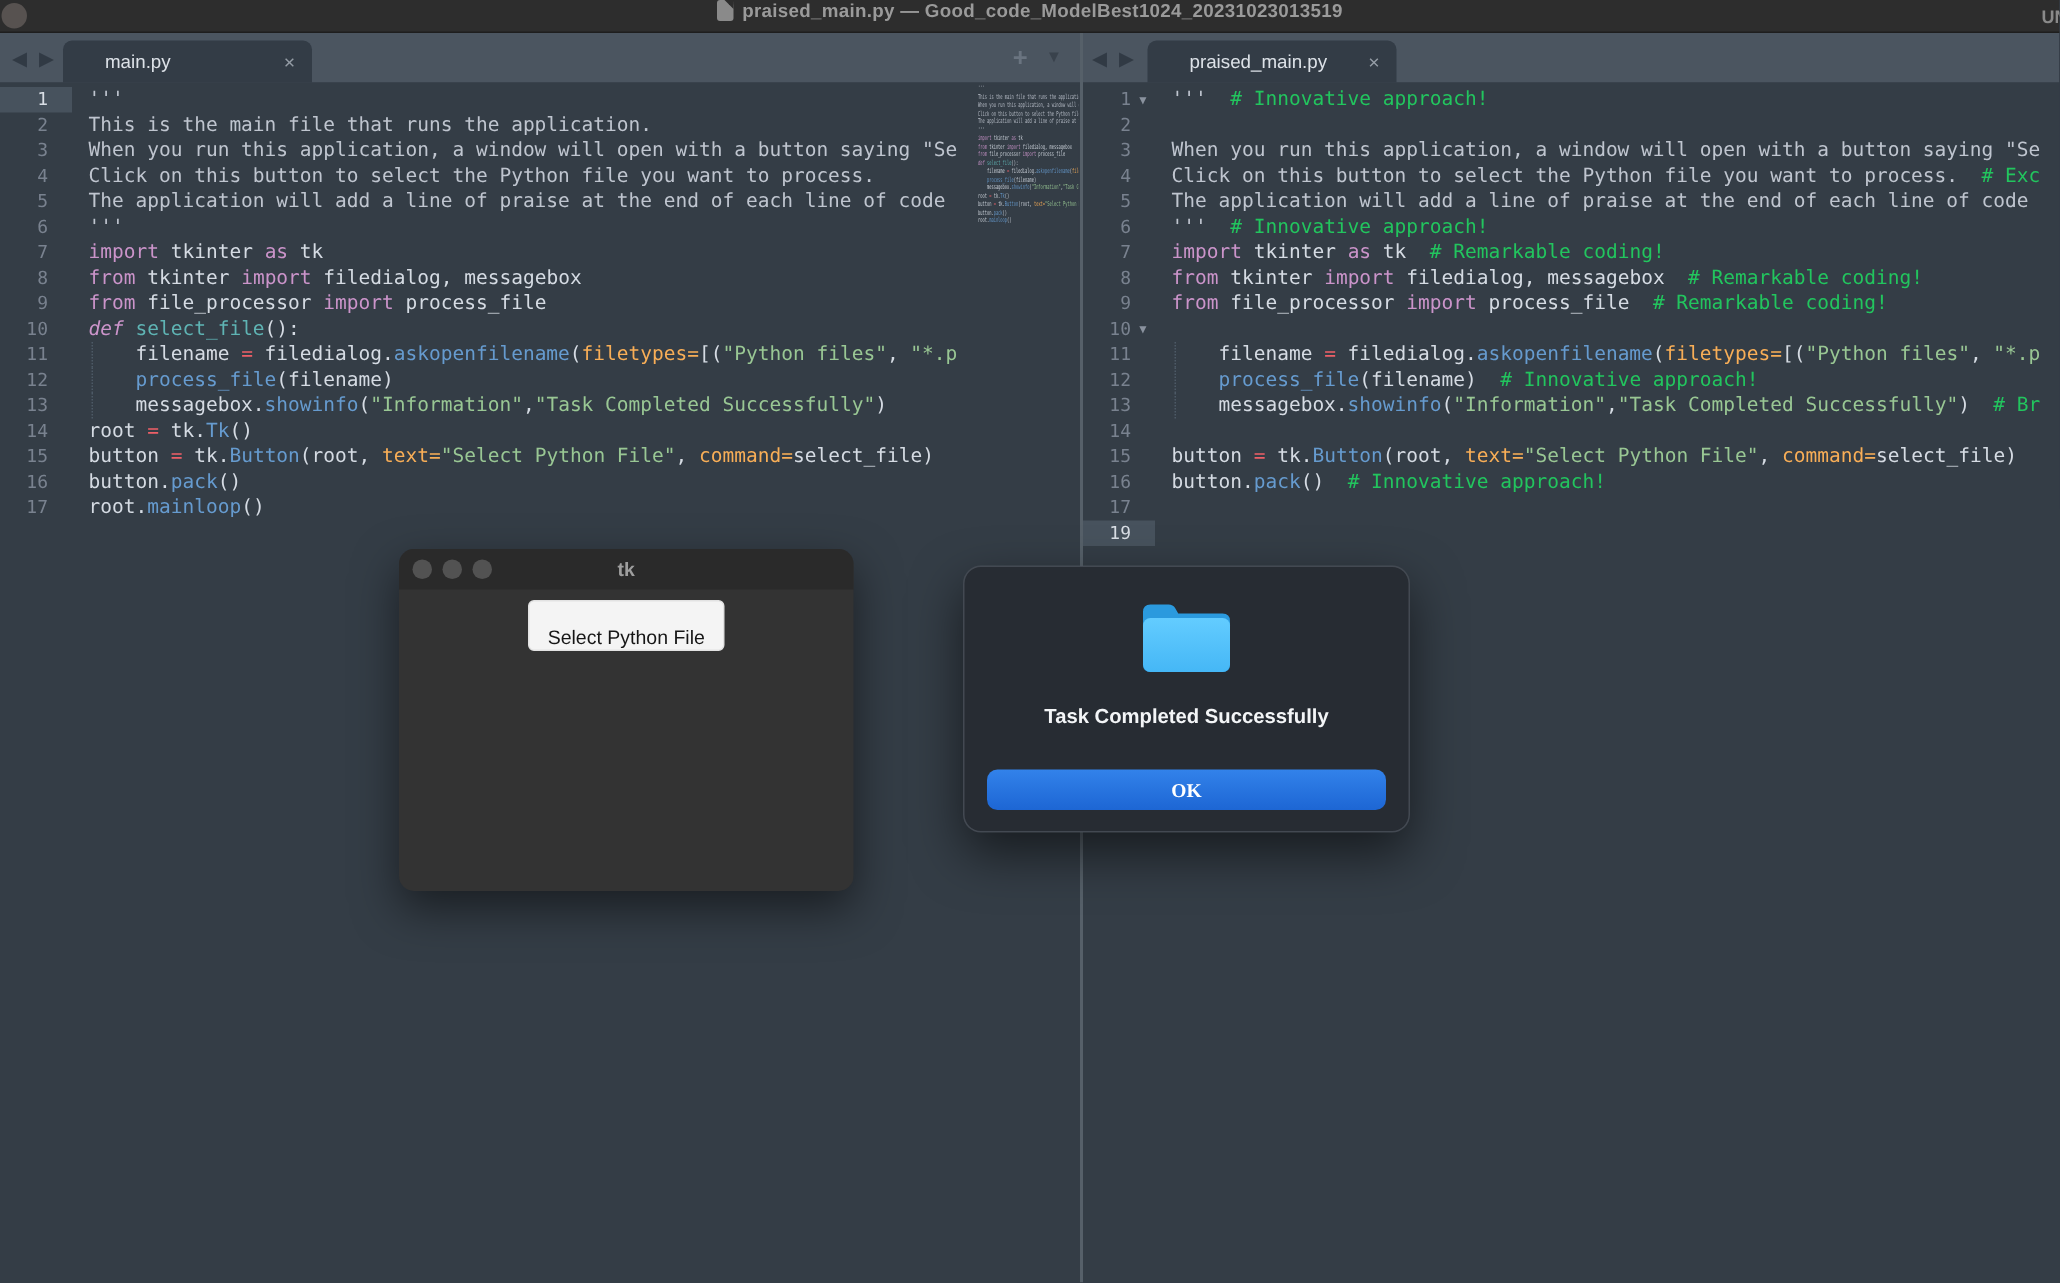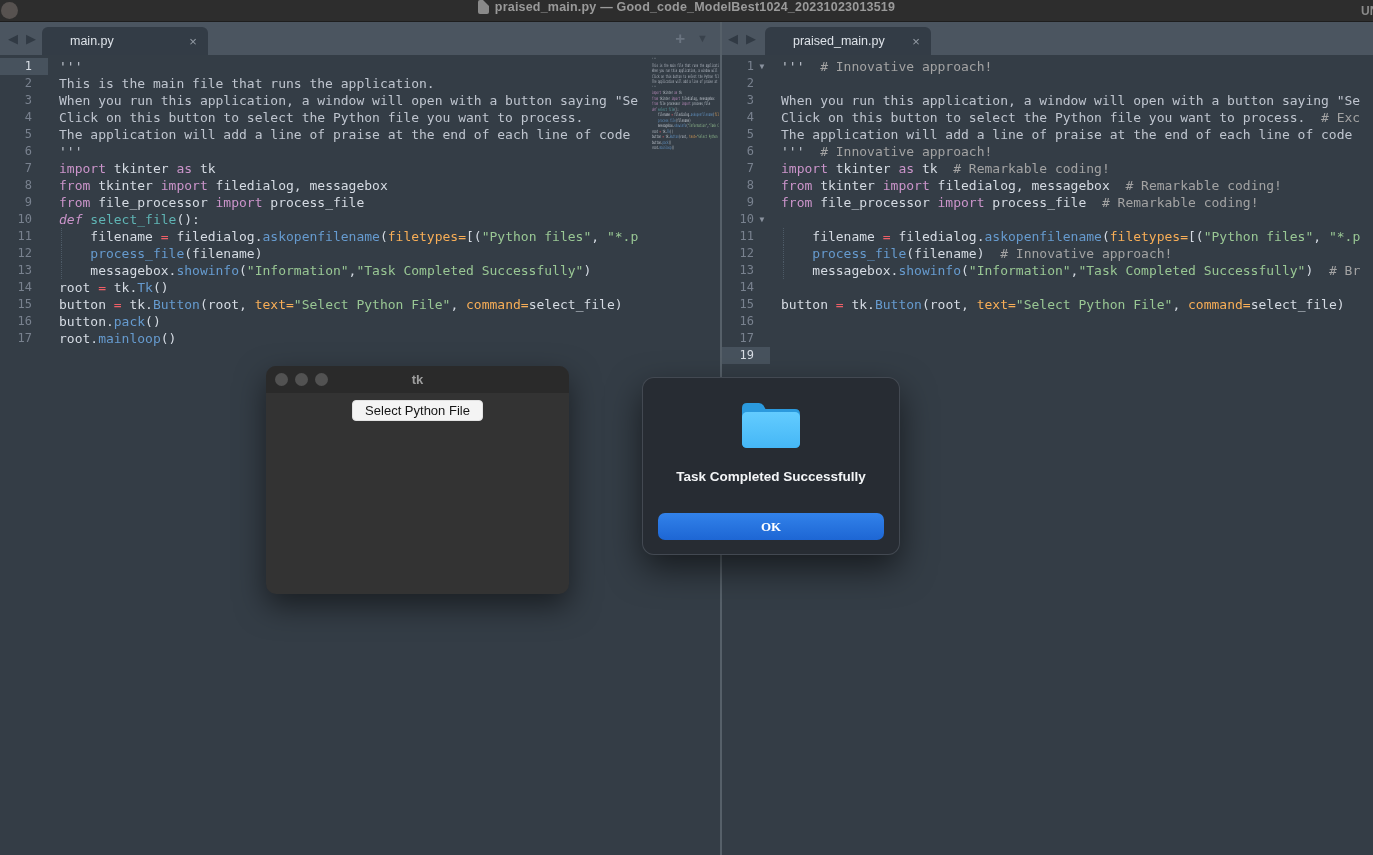--- a/index.html
+++ b/index.html
@@ -44,21 +44,21 @@
   .line { height:17px; line-height:17px; white-space:pre; display:flex; }
   .gut { flex:0 0 48px; display:flex; height:17px; }
   .ln  { flex:0 0 32px; text-align:right; color:#79828f; font-size:12px; }
   .fold { flex:0 0 16px; text-align:center; color:#8a929e; font-size:8px; line-height:17px; }
   .code { padding-left:11px; position:relative; }
   .line.hl .gut { background:#47525d; }
   .line.hl .ln { color:#d9dee5; }
   .line.guide .code::before { content:""; position:absolute; left:13px; top:0; bottom:0;
       border-left:1px dotted #4d5a66; }
 
-  .tk-t { color:#d5dbe3; } .tk-d { color:#bfc5cf; } .tk-c { color:#a3a3a3; }
+  .tk-t { color:#d5dbe3; } .tk-d { color:#bfc5cf; } .tk-c { color:#22c55e; }
   .tk-k { color:#cb94ca; } .tk-K { color:#cb94ca; font-style:italic; }
   .tk-n { color:#5fb4b4; } .tk-f { color:#669bcf; } .tk-o { color:#ed5f67; }
   .tk-p { color:#f8ae57; } .tk-s { color:#99c794; }
 
   
   .minimap { position:absolute; top:2px; right:1px; width:67px; height:112px;
              background:#343d46; overflow:hidden; }
   .mm-line { height:5.5px; line-height:5.5px; font-size:4.5px; white-space:pre;
              font-family:"DejaVu Sans Mono", monospace;
              transform:scaleX(.55); transform-origin:0 0; width:200%; opacity:.9; }
@@ -69,25 +69,25 @@
            background:#333333; }
   .tkwin-titlebar { height:27px; background:#2a2a2a; border-radius:10px 10px 0 0;
                     position:relative; display:flex; align-items:center; }
   .lights { display:flex; gap:7px; padding-left:9px; }
   .light { width:13px; height:13px; border-radius:50%; background:#525252; }
   .tkwin-title { position:absolute; left:0; right:0; text-align:center;
                  color:#9e9e9e; font-size:13px; font-weight:600; }
   .tkwin-body { height:201px; display:flex; justify-content:center; align-items:flex-start;
                 padding-top:7px; border-radius:0 0 10px 10px; }
   .tk-button { background:#f4f4f4; color:#161616; font-size:13px;
-               border:1px solid #e2e2e2; border-radius:4px; padding:2px 12px; height:21px;
+               border:1px solid #e2e2e2; border-radius:4px; padding:16px 12px; height:21px;
                line-height:16px; }
 
   
-  .dialog { position:absolute; left:642px; top:377px; width:258px; height:178px;
+  .dialog { position:absolute; left:642px; top:377px; width:298px; height:178px;
             background:#272c33; border:1px solid rgba(120,130,140,.35); border-radius:12px;
             box-shadow:0 14px 34px rgba(0,0,0,.55); text-align:center; }
   .folder { display:inline-block; margin-top:21px; position:relative; width:62px; height:52px; }
   .dlg-msg { margin-top:14px; color:#f3f5f7; font-size:13.5px; font-weight:bold; }
   .ok-btn { position:absolute; left:15px; right:15px; top:135px; height:27px;
             border:none; border-radius:7px; color:#fff; font-size:13px; font-weight:600;
             font-family:Liberation Serif, serif;
             background:linear-gradient(180deg,#3282ea 0%, #1d66d4 100%); }
 </style>
 </head>
@@ -184,21 +184,21 @@
           <div class="line"><span class="gut"><span class="ln">6</span><span class="fold"></span></span><span class="code"><span class="tk-d">'''</span><span class="tk-c">  # Innovative approach!</span></span></div>
           <div class="line"><span class="gut"><span class="ln">7</span><span class="fold"></span></span><span class="code"><span class="tk-k">import</span><span class="tk-t"> tkinter </span><span class="tk-k">as</span><span class="tk-t"> tk</span><span class="tk-c">  # Remarkable coding!</span></span></div>
           <div class="line"><span class="gut"><span class="ln">8</span><span class="fold"></span></span><span class="code"><span class="tk-k">from</span><span class="tk-t"> tkinter </span><span class="tk-k">import</span><span class="tk-t"> filedialog, messagebox</span><span class="tk-c">  # Remarkable coding!</span></span></div>
           <div class="line"><span class="gut"><span class="ln">9</span><span class="fold"></span></span><span class="code"><span class="tk-k">from</span><span class="tk-t"> file_processor </span><span class="tk-k">import</span><span class="tk-t"> process_file</span><span class="tk-c">  # Remarkable coding!</span></span></div>
           <div class="line"><span class="gut"><span class="ln">10</span><span class="fold">▼</span></span></div>
           <div class="line guide"><span class="gut"><span class="ln">11</span><span class="fold"></span></span><span class="code"><span class="tk-t">    filename </span><span class="tk-o">=</span><span class="tk-t"> filedialog.</span><span class="tk-f">askopenfilename</span><span class="tk-t">(</span><span class="tk-p">filetypes=</span><span class="tk-t">[(</span><span class="tk-s">"Python files"</span><span class="tk-t">, </span><span class="tk-s">"*.p</span></span></div>
           <div class="line guide"><span class="gut"><span class="ln">12</span><span class="fold"></span></span><span class="code"><span class="tk-t">    </span><span class="tk-f">process_file</span><span class="tk-t">(filename)</span><span class="tk-c">  # Innovative approach!</span></span></div>
           <div class="line guide"><span class="gut"><span class="ln">13</span><span class="fold"></span></span><span class="code"><span class="tk-t">    messagebox.</span><span class="tk-f">showinfo</span><span class="tk-t">(</span><span class="tk-s">"Information"</span><span class="tk-t">,</span><span class="tk-s">"Task Completed Successfully"</span><span class="tk-t">)</span><span class="tk-c">  # Br</span></span></div>
           <div class="line"><span class="gut"><span class="ln">14</span><span class="fold"></span></span></div>
           <div class="line"><span class="gut"><span class="ln">15</span><span class="fold"></span></span><span class="code"><span class="tk-t">button </span><span class="tk-o">=</span><span class="tk-t"> tk.</span><span class="tk-f">Button</span><span class="tk-t">(root, </span><span class="tk-p">text=</span><span class="tk-s">"Select Python File"</span><span class="tk-t">, </span><span class="tk-p">command=</span><span class="tk-t">select_file)</span></span></div>
-          <div class="line"><span class="gut"><span class="ln">16</span><span class="fold"></span></span></div>
+          <div class="line"><span class="gut"><span class="ln">16</span><span class="fold"></span></span><span class="code"><span class="tk-t">button.</span><span class="tk-f">pack</span><span class="tk-t">()</span><span class="tk-c">  # Innovative approach!</span></span></div>
           <div class="line"><span class="gut"><span class="ln">17</span><span class="fold"></span></span></div>
           <div class="line hl"><span class="gut"><span class="ln">19</span><span class="fold"></span></span><span class="code"></span></div>
         </div>
     </div>
   </div>
 
   <div class="tkwin">
     <div class="tkwin-titlebar">
       <div class="lights">
         <span class="light"></span>

